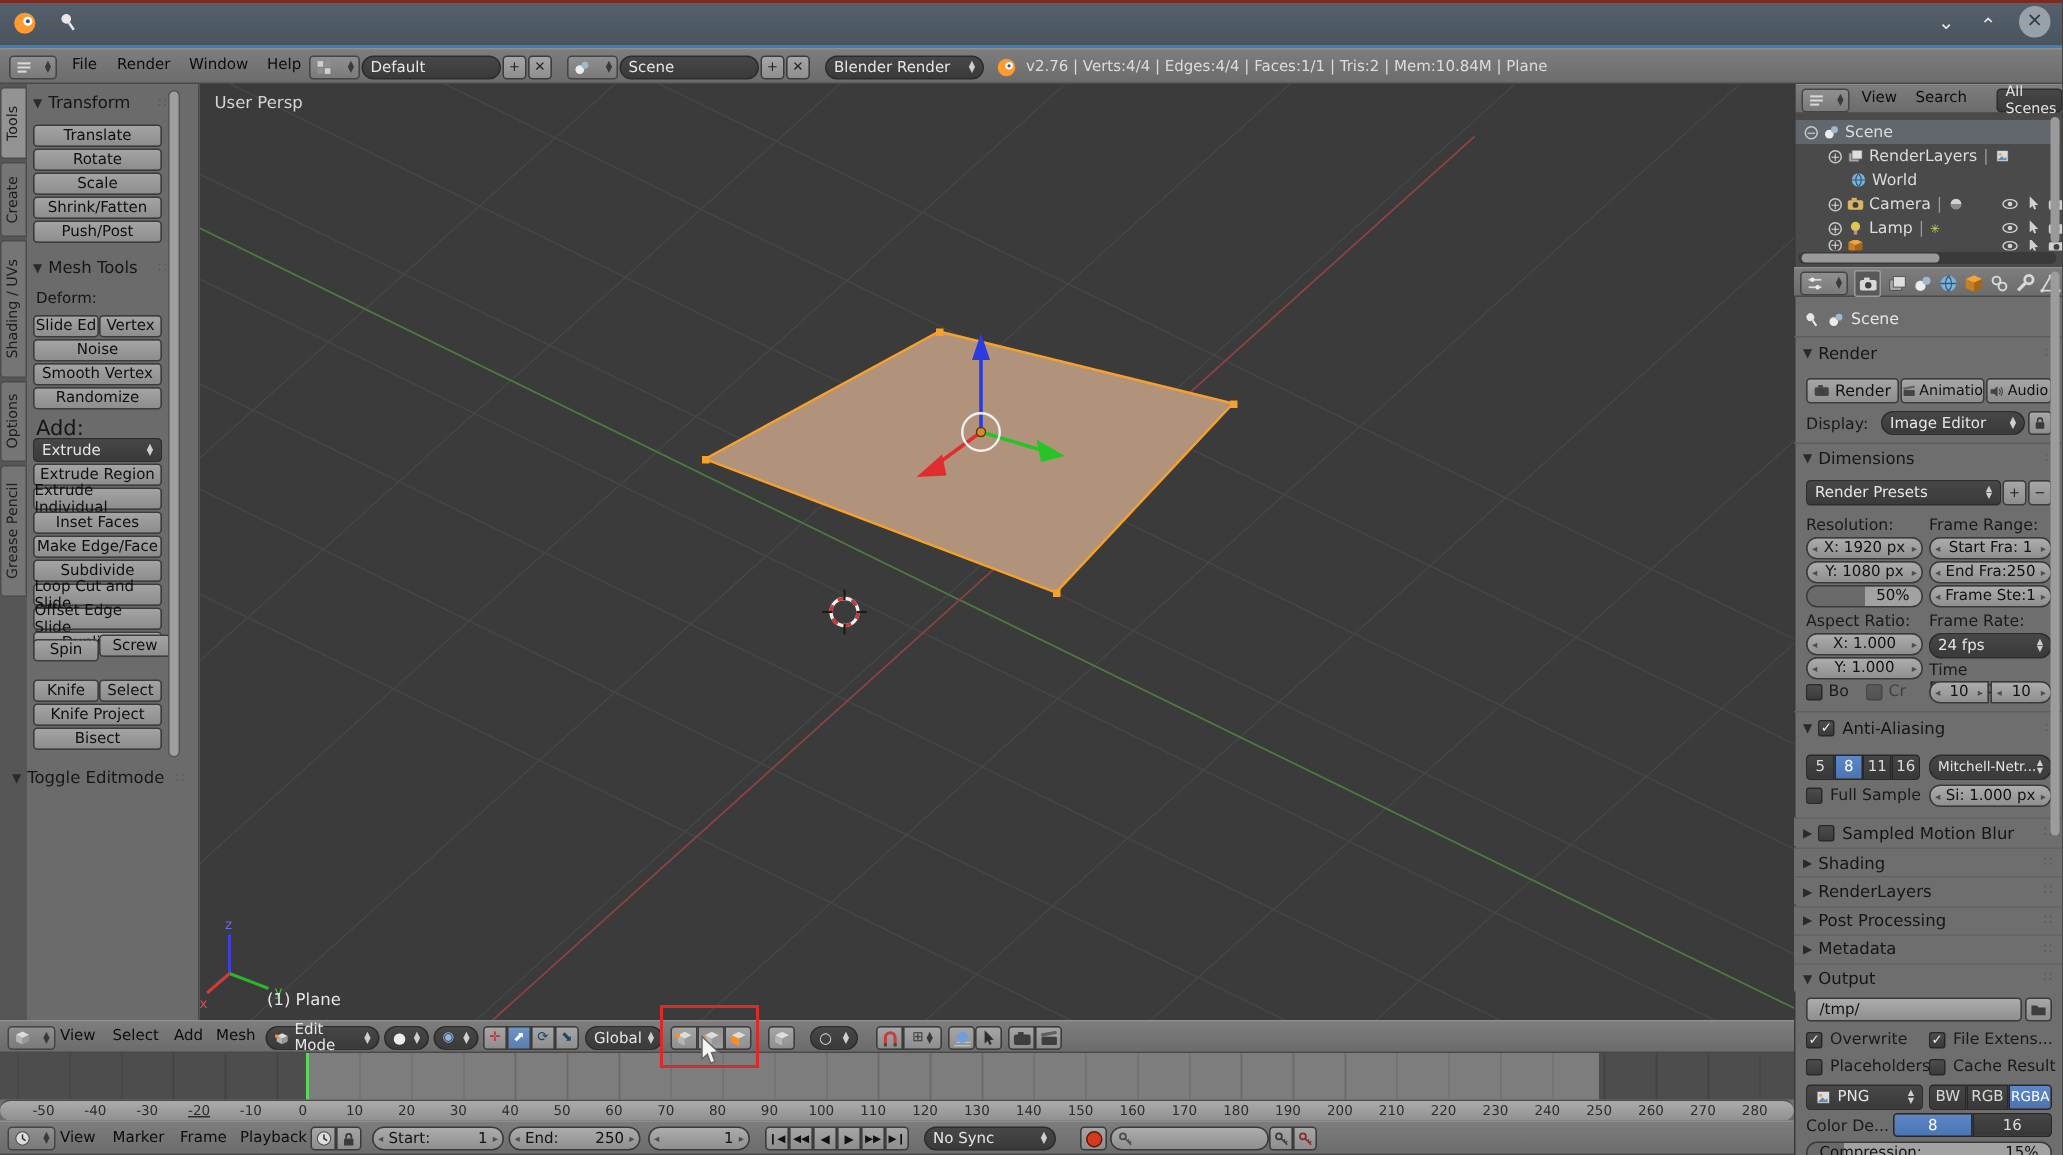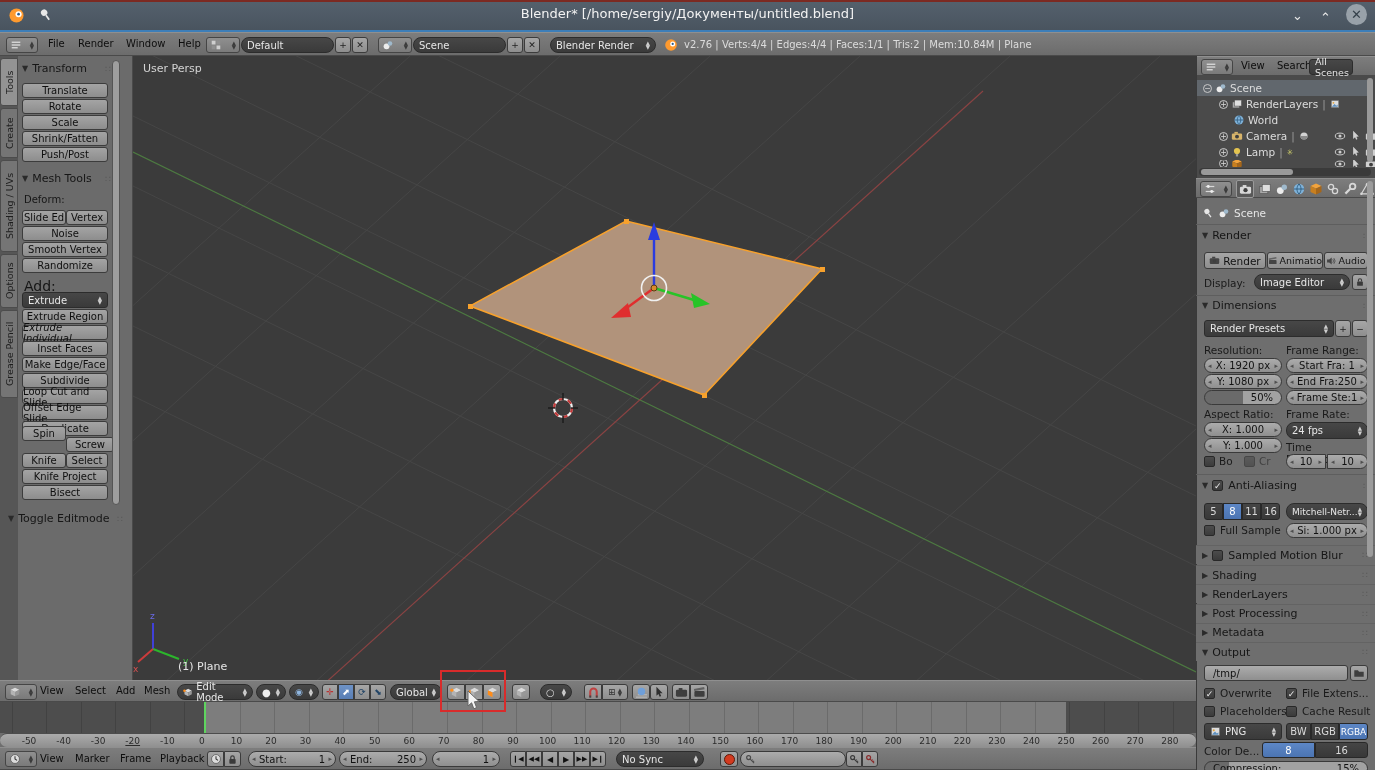--- a/index.html
+++ b/index.html
@@ -197,21 +197,20 @@
 <div id="root">
 
   <div class="abs" style="left:0;top:0;width:1375px;height:30px;background:linear-gradient(#55616d,#49545f)">
     <div class="abs" style="left:0;top:0;width:1375px;height:2px;background:#7c2a22"></div>
     <svg class="ic abs" style="left:8px;top:7px;width:17px;height:17px">
         <use href="#i-blend"></use>
       </svg>
     <svg class="ic abs" style="left:38px;top:7px;width:15px;height:15px;color:#e8e8e8;transform:rotate(-35deg)">
         <use href="#i-pin"></use>
       </svg>
-    <div class="abs" style="left:0;right:0;top:6px;text-align:center;color:#f2f2f2;font-size:13px">Blender* [/home/sergiy/Документы/untitled.blend]</div>
     <div class="abs" style="left:1292px;top:8px;color:#e8e8e8;font-size:13px">⌄</div>
     <div class="abs" style="left:1320px;top:10px;color:#e8e8e8;font-size:13px">⌃</div>
     <div class="abs" style="left:1346px;top:4px;width:21px;height:21px;border-radius:50%;background:#98a1a9;color:#34404a;font-size:13px;display:flex;align-items:center;justify-content:center">✕</div>
   </div>
   <div class="abs" style="left:0;top:30px;width:1375px;height:2px;background:#3d7eb8"></div>
 
   <div class="abs hbar" style="left:0;top:32px;width:1375px;height:24px">
     <div class="edd abs" style="left:6px;top:4px;width:32px">
       <svg class="ic" style="width:12px;height:12px">
           <use href="#i-lines"></use>
@@ -376,30 +375,30 @@
   <div class="ddk abs" style="left:22px;top:292px;width:86px;height:16px;border-radius:3px">
     <span>Extrude</span>
     <span class="ud">
         <i>▲</i>
         <i>▼</i>
       </span>
   </div>
   <div>
 
   <div class="tsb" style="top: 309px;">Extrude Region</div>
-      <div class="tsb" style="top: 325px; font-style: italic;">Extrude Individual</div>
+      <div class="tsb" style="top: 325px;">Extrude Individual</div>
       <div class="tsb" style="top: 341px;">Inset Faces</div>
       <div class="tsb" style="top: 357px;">Make Edge/Face</div>
       <div class="tsb" style="top: 373px;">Subdivide</div>
       <div class="tsb" style="top: 389px;">Loop Cut and Slide</div>
       <div class="tsb" style="top: 405px;">Offset Edge Slide</div>
       <div class="tsb" style="top: 421px;">Duplicate</div>
     </div>
   <div class="tsb" style="top:426px;width:44px">Spin</div>
-  <div class="tsb" style="top:437px;left:66px;width:48px">Screw</div>
+  <div class="tsb" style="top:423px;left:66px;width:48px">Screw</div>
   <div class="tsb" style="top:453px;width:44px">Knife</div>
   <div class="tsb" style="top:453px;left:66px;width:42px">Select</div>
   <div>
 
   <div class="tsb" style="top: 469px;">Knife Project</div>
       <div class="tsb" style="top: 485px;">Bisect</div>
     </div>
   <div class="abs row" style="left:8px;top:512px;width:116px">
     <span class="tri">▼</span>
     <span class="phdr">Toggle Editmode</span>
@@ -661,21 +660,21 @@
         <svg class="ic" style="width:12px;height:12px">
             <use href="#i-lines"></use>
           </svg>
         <span class="ud dk">
             <i>▲</i>
             <i>▼</i>
           </span>
       </div>
       <span class="menu abs" style="left:44px;top:3px">View</span>
       <span class="menu abs" style="left:80px;top:3px">Search</span>
-      <div class="ddk abs" style="left:112px;top:2px;width:44px;height:16px;border-radius:3px">
+      <div class="ddk abs" style="left:134px;top:2px;width:44px;height:16px;border-radius:3px">
         <span style="font-size:9.5px">All Scenes</span>
       </div>
     </div>
 
     <div class="abs row" style="left:0;top:24px;width:170px;height:16px;background:#61676d;padding-left:6px">
       <span class="exp">−</span>
       <svg class="ic" style="width:12px;height:12px;margin:0 3px">
           <use href="#i-scene"></use>
         </svg>
       <span class="olbl">Scene</span>

